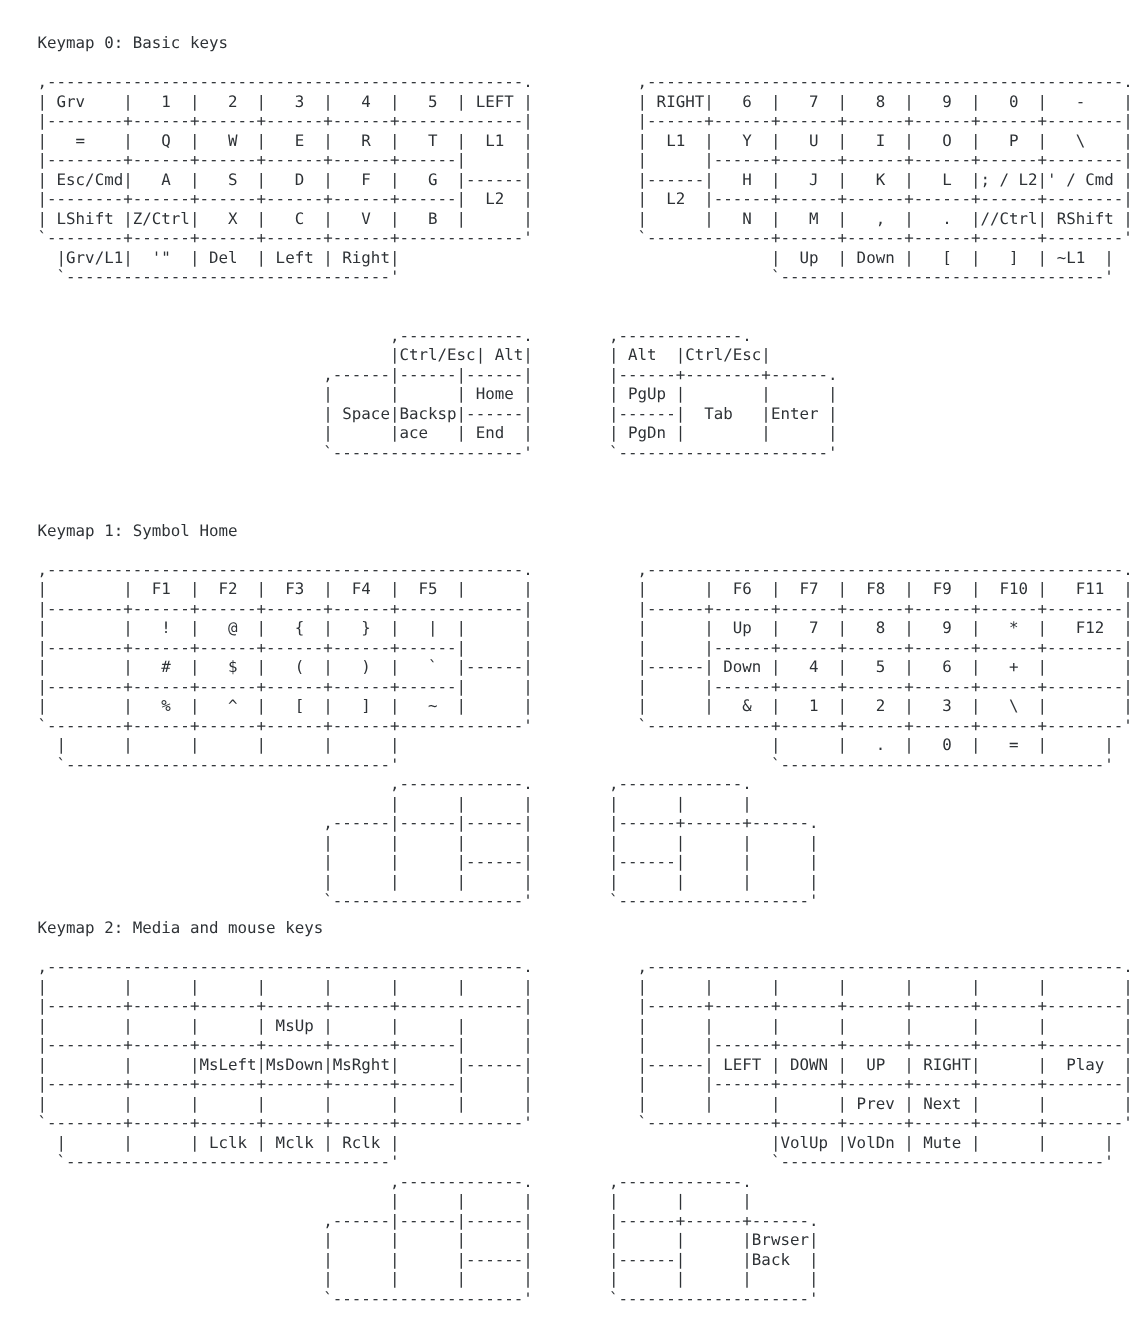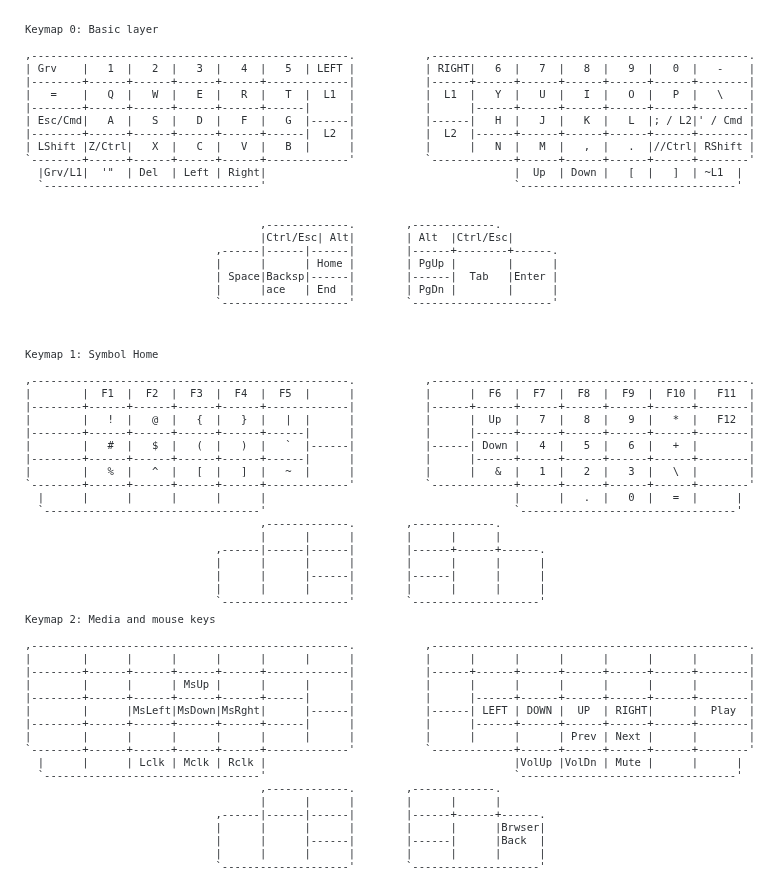--- a/index.html
+++ b/index.html
@@ -35,21 +35,21 @@
     font: inherit;
     white-space: pre;
   }
 </style>
 </head>
 <body style="background: rgb(255, 255, 255);">
 
 <div class="doc" style="color: rgb(46, 50, 54);">
 
   <section class="keymap-section s0">
-    <div class="keymap-title">Keymap 0: Basic layer</div>
+    <div class="keymap-title">Keymap 0: Basic keys</div>
     <pre class="keymap-art">,--------------------------------------------------.           ,--------------------------------------------------.
 | Grv    |   1  |   2  |   3  |   4  |   5  | LEFT |           | RIGHT|   6  |   7  |   8  |   9  |   0  |   -    |
 |--------+------+------+------+------+-------------|           |------+------+------+------+------+------+--------|
 |   =    |   Q  |   W  |   E  |   R  |   T  |  L1  |           |  L1  |   Y  |   U  |   I  |   O  |   P  |   \    |
 |--------+------+------+------+------+------|      |           |      |------+------+------+------+------+--------|
 | Esc/Cmd|   A  |   S  |   D  |   F  |   G  |------|           |------|   H  |   J  |   K  |   L  |; / L2|' / Cmd |
 |--------+------+------+------+------+------|  L2  |           |  L2  |------+------+------+------+------+--------|
 | LShift |Z/Ctrl|   X  |   C  |   V  |   B  |      |           |      |   N  |   M  |   ,  |   .  |//Ctrl| RShift |
 `--------+------+------+------+------+-------------'           `-------------+------+------+------+------+--------'
   |Grv/L1|  '"  | Del  | Left | Right|                                       |  Up  | Down |   [  |   ]  | ~L1  |

